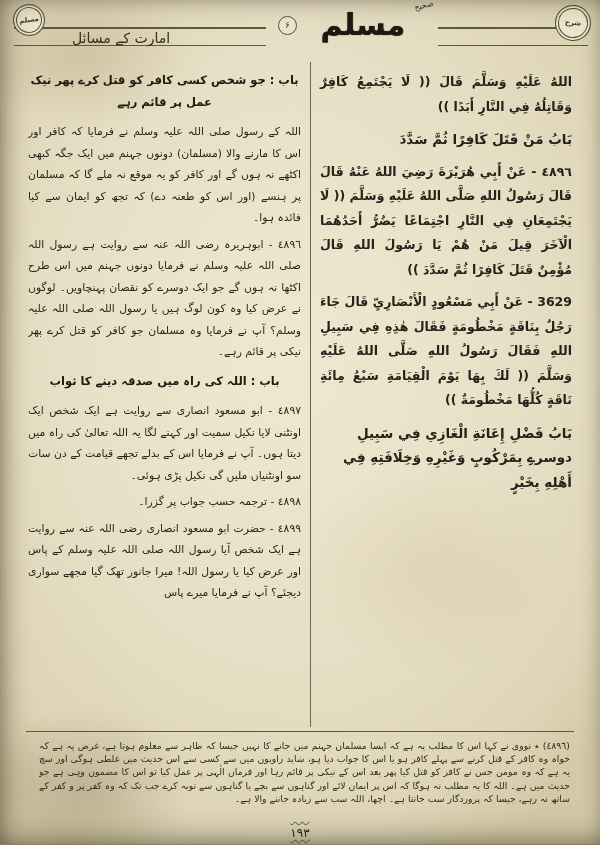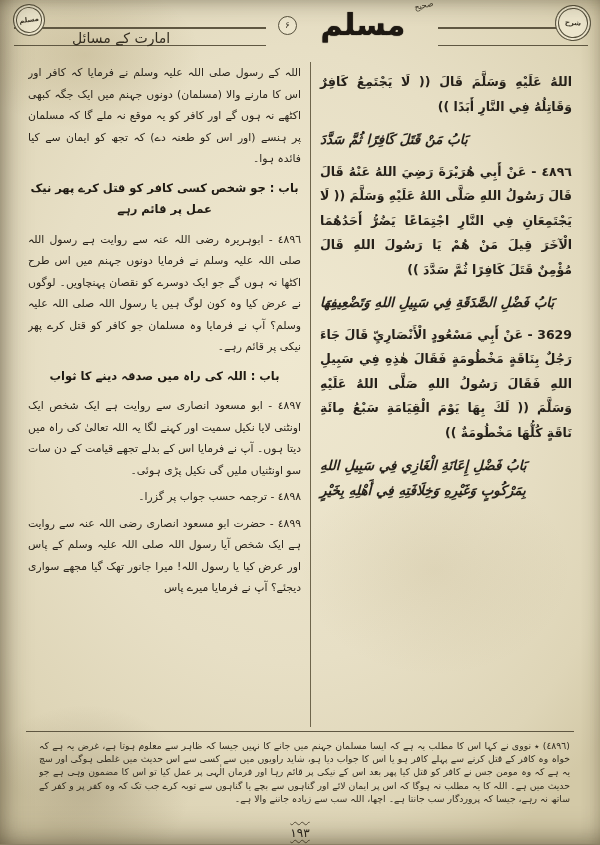--- a/index.html
+++ b/index.html
@@ -39,21 +39,21 @@
   .vol-stamp{position:absolute;left:0;top:16px;width:17px;height:17px;border:1.2px solid #56503c;
     border-radius:50%;font-size:9px;line-height:16px;text-align:center;background:#ece5cc;color:#3e382a;}
 
   
   .body{position:absolute;top:62px;left:28px;right:28px;bottom:118px;
     display:flex;direction:rtl;overflow:hidden;}
   .col-arabic{width:252px;}
   .divider{width:1px;background:#6e654c;margin:0 9px;}
   .col-urdu{flex:1;}
   .ar{font-size:12.5px;font-weight:bold;line-height:24.5px;text-align:justify;margin:8px 0 5px;direction:rtl;}
-  .ar.bab{font-size:13.5px;text-align:left;margin:8px 0;font-style:italic;}
+  .ar.bab{font-size:13.5px;text-align:right;margin:8px 0;}
   .ur{font-size:10.8px;line-height:21.5px;text-align:justify;margin:0 0 5px;direction:rtl;color:#2b251c;}
   .ur.bab{font-weight:bold;font-size:11.5px;text-align:center;margin:8px 0;color:#1f1a12;}
 
   
   .foot-rule{position:absolute;left:26px;right:26px;bottom:113px;height:1.5px;background:#5f5742;}
   .footnote{position:absolute;left:30px;right:30px;top:739px;height:86px;overflow:hidden;
     font-size:9.3px;line-height:13.2px;text-align:justify;direction:rtl;color:#332d20;margin-left:9px;}
   .page-number{position:absolute;bottom:4px;left:50%;transform:translateX(-50%);
     font-size:12px;font-weight:normal;color:#26211a;padding:1px 7px;
     text-decoration:underline overline wavy #564e3a;text-decoration-thickness:1px;text-underline-offset:2px;}
@@ -85,28 +85,27 @@
     <span class="title-top">صحیح</span>
     <span class="title-main">مسلم</span>
     <span class="vol-stamp">۶</span>
   </div>
 
   <div class="body">
     <div class="col-arabic">
       <p class="ar">اللهُ عَلَيْهِ وَسَلَّمَ قَالَ (( لَا يَجْتَمِعُ كَافِرٌ وَقَاتِلُهُ فِي النَّارِ أَبَدًا ))</p>
       <p class="ar bab">بَابُ مَنْ قَتَلَ كَافِرًا ثُمَّ سَدَّدَ</p>
       <p class="ar">٤٨٩٦ - عَنْ أَبِي هُرَيْرَةَ رَضِيَ اللهُ عَنْهُ قَالَ قَالَ رَسُولُ اللهِ صَلَّى اللهُ عَلَيْهِ وَسَلَّمَ (( لَا يَجْتَمِعَانِ فِي النَّارِ اجْتِمَاعًا يَضُرُّ أَحَدُهُمَا الْآخَرَ قِيلَ مَنْ هُمْ يَا رَسُولَ اللهِ قَالَ مُؤْمِنٌ قَتَلَ كَافِرًا ثُمَّ سَدَّدَ ))</p>
-      <p class="ar bab">بَابُ فَضْلِ الصَّدَقَةِ فِي سَبِيلِ اللهِ وَتَضْعِيفِهَا</p>
       <p class="ar">3629 - عَنْ أَبِي مَسْعُودٍ الْأَنْصَارِيِّ قَالَ جَاءَ رَجُلٌ بِنَاقَةٍ مَخْطُومَةٍ فَقَالَ هٰذِهِ فِي سَبِيلِ اللهِ فَقَالَ رَسُولُ اللهِ صَلَّى اللهُ عَلَيْهِ وَسَلَّمَ (( لَكَ بِهَا يَوْمَ الْقِيَامَةِ سَبْعُ مِائَةِ نَاقَةٍ كُلُّهَا مَخْطُومَةٌ ))</p>
-      <p class="ar bab">بَابُ فَضْلِ إِعَانَةِ الْغَازِي فِي سَبِيلِ اللهِ بِمَرْكُوبٍ وَغَيْرِهِ وَخِلَافَتِهِ فِي أَهْلِهِ بِخَيْرٍ</p>
+      <p class="ar bab">بَابُ فَضْلِ إِعَانَةِ الْغَازِي فِي سَبِيلِ دوسرےِ بِمَرْكُوبٍ وَغَيْرِهِ وَخِلَافَتِهِ فِي أَهْلِهِ بِخَيْرٍ</p>
     </div>
     <div class="divider"></div>
     <div class="col-urdu">
+      <p class="ur bab">باب : جو شخص کسی کافر کو قتل کرے پھر نیک عمل پر قائم رہے</p>
       <p class="ur">اللہ کے رسول صلی اللہ علیہ وسلم نے فرمایا کہ کافر اور اس کا مارنے والا (مسلمان) دونوں جہنم میں ایک جگہ کبھی اکٹھے نہ ہوں گے اور کافر کو یہ موقع نہ ملے گا کہ مسلمان پر ہنسے (اور اس کو طعنہ دے) کہ تجھ کو ایمان سے کیا فائدہ ہوا۔</p>
-      <p class="ur bab">باب : جو شخص کسی کافر کو قتل کرے پھر نیک عمل پر قائم رہے</p>
       <p class="ur">٤٨٩٦ - ابوہریرہ رضی اللہ عنہ سے روایت ہے رسول اللہ صلی اللہ علیہ وسلم نے فرمایا دونوں جہنم میں اس طرح اکٹھا نہ ہوں گے جو ایک دوسرے کو نقصان پہنچاویں۔ لوگوں نے عرض کیا وہ کون لوگ ہیں یا رسول اللہ صلی اللہ علیہ وسلم؟ آپ نے فرمایا وہ مسلمان جو کافر کو قتل کرے پھر نیکی پر قائم رہے۔</p>
       <p class="ur bab">باب : اللہ کی راہ میں صدقہ دینے کا ثواب</p>
       <p class="ur">٤٨٩٧ - ابو مسعود انصاری سے روایت ہے ایک شخص ایک اونٹنی لایا نکیل سمیت اور کہنے لگا یہ اللہ تعالیٰ کی راہ میں دیتا ہوں۔ آپ نے فرمایا اس کے بدلے تجھے قیامت کے دن سات سو اونٹنیاں ملیں گی نکیل پڑی ہوئی۔</p>
       <p class="ur">٤٨٩٨ - ترجمہ حسب جواب پر گزرا۔</p>
       <p class="ur">٤٨٩٩ - حضرت ابو مسعود انصاری رضی اللہ عنہ سے روایت ہے ایک شخص آیا رسول اللہ صلی اللہ علیہ وسلم کے پاس اور عرض کیا یا رسول اللہ! میرا جانور تھک گیا مجھے سواری دیجئے؟ آپ نے فرمایا میرے پاس</p>
     </div>
   </div>
 
   <div class="foot-rule"></div>
   <div class="footnote">(٤٨٩٦) ٭ نووی نے کہا اس کا مطلب یہ ہے کہ ایسا مسلمان جہنم میں جانے کا نہیں جیسا کہ ظاہر سے معلوم ہوتا ہے، غرض یہ ہے کہ خواہ وہ کافر کے قتل کرنے سے پہلے کافر ہو یا اس کا جواب دیا ہو، شاید راویوں میں سے کسی سے اس حدیث میں غلطی ہوگی اور سچ یہ ہے کہ وہ مومن جس نے کافر کو قتل کیا پھر بعد اس کے نیکی پر قائم رہا اور فرمان الٰہی پر عمل کیا تو اس کا مضمون وہی ہے جو حدیث میں ہے۔ اللہ کا یہ مطلب نہ ہوگا کہ اس پر ایمان لائے اور گناہوں سے بچے یا گناہوں سے توبہ کرے جب تک کہ وہ کفر پر و کفر کے ساتھ نہ رہے، جیسا کہ پروردگار سب جانتا ہے۔ اچھا، اللہ سب سے زیادہ جاننے والا ہے۔</div>

